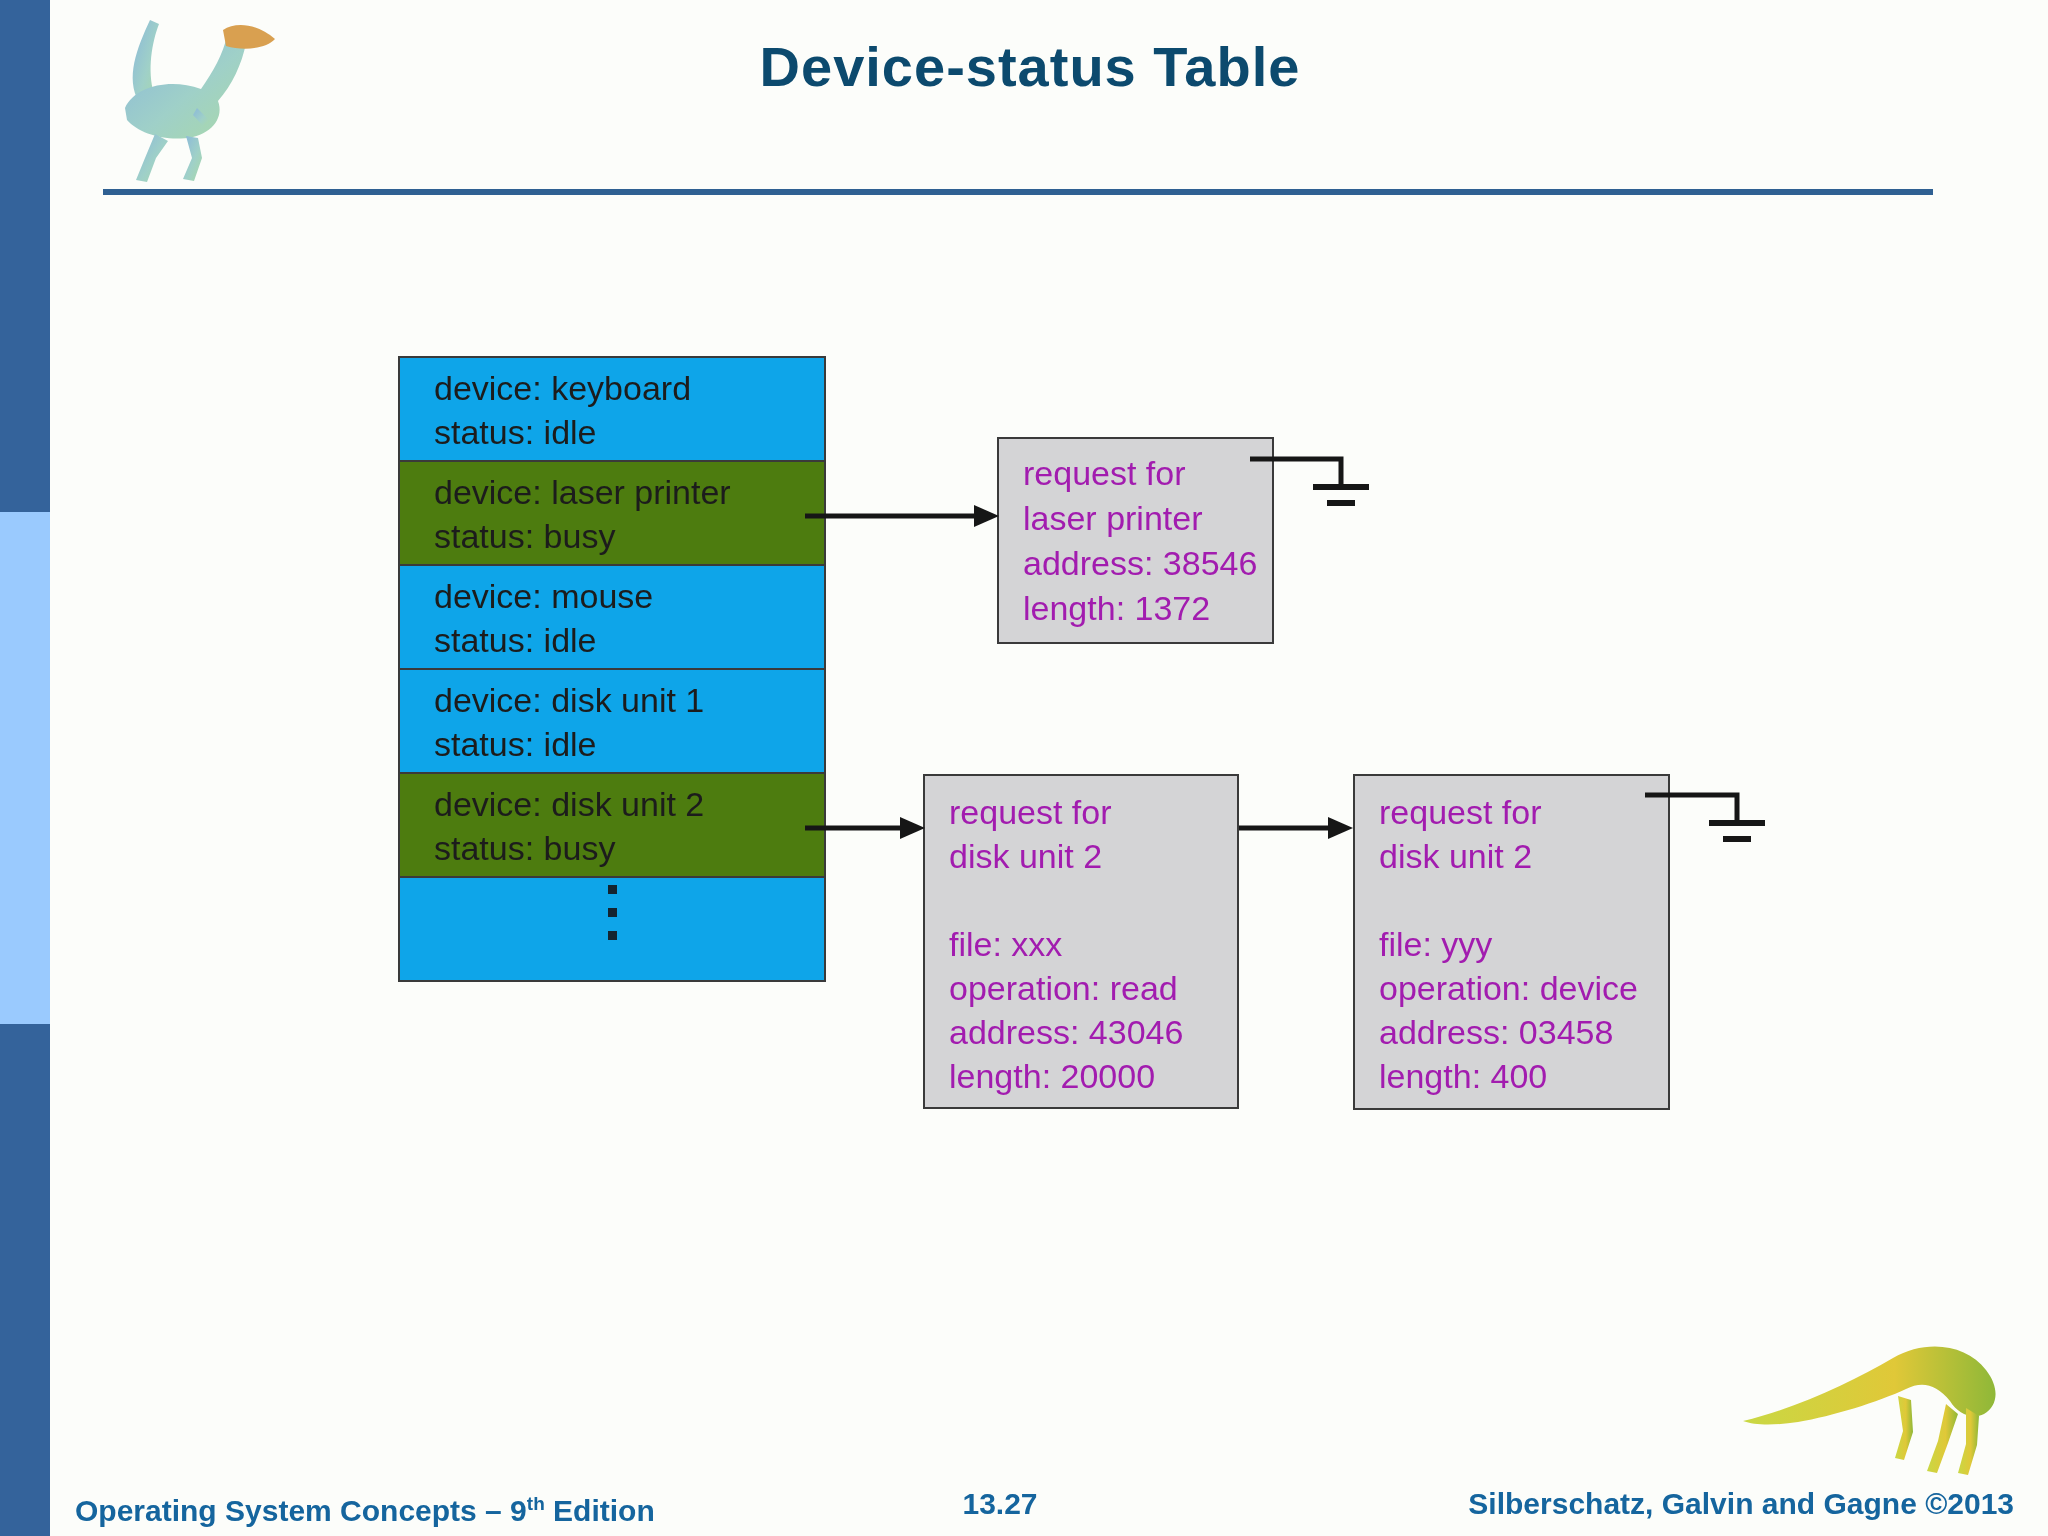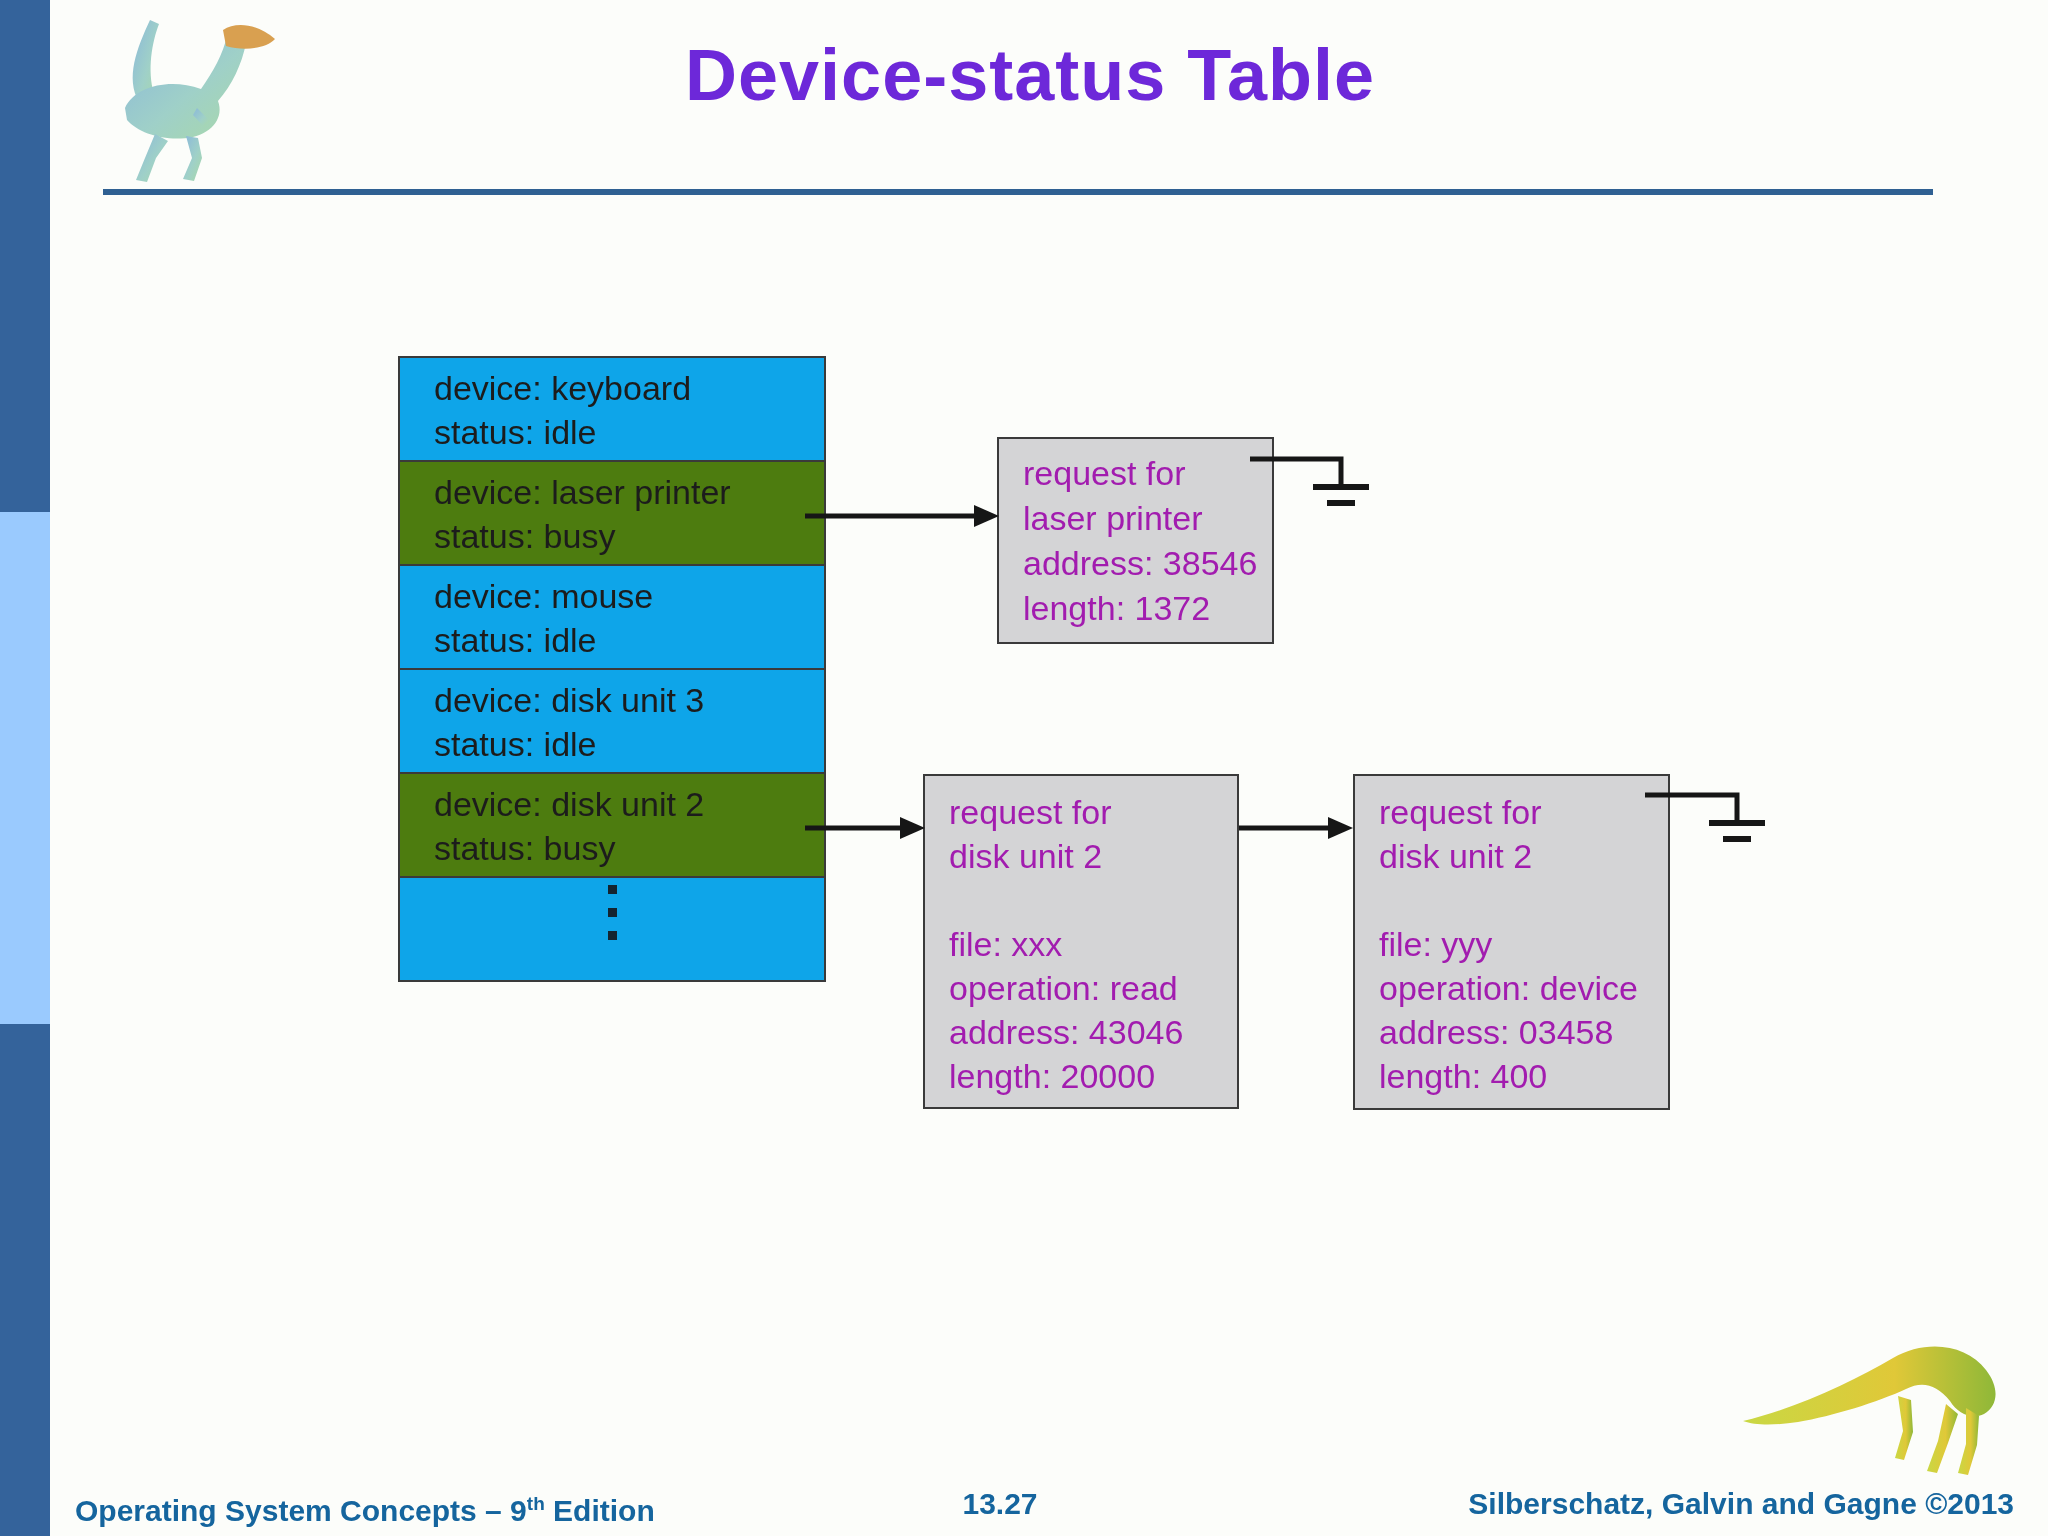--- a/index.html
+++ b/index.html
@@ -8,22 +8,22 @@
     background:#fcfdfa;font-family:"Liberation Sans",sans-serif;
   }
   
   .sidebar-seg{position:absolute;left:0;width:50px;height:512px;}
   .seg-top{top:0;background:#34639b;}
   .seg-mid{top:512px;background:#9acafe;}
   .seg-bot{top:1024px;background:#34639b;}
   
   .page-title{
     position:absolute;left:110px;top:34px;width:1840px;margin:0;
-    text-align:center;font-size:72px;font-weight:bold;letter-spacing:1px;
-    color:#6d28d9;
+    text-align:center;font-size:56px;font-weight:bold;letter-spacing:1px;
+    color:#0c4a6e;
   }
   .title-rule{position:absolute;left:103px;top:189px;width:1830px;height:6px;background:#2f6092;}
   
   .dtable{
     position:absolute;left:398px;top:356px;width:428px;
     border:2px solid #3a3a3a;box-sizing:border-box;
   }
   .drow{
     height:104px;border-bottom:2px solid #3a3a3a;box-sizing:border-box;
     padding:8px 0 0 34px;font-size:34px;line-height:44px;color:#1c1c1c;
@@ -98,21 +98,21 @@
     </div>
     <div class="drow busy">
       <div>device: laser printer</div>
       <div>status: busy</div>
     </div>
     <div class="drow idle">
       <div>device: mouse</div>
       <div>status: idle</div>
     </div>
     <div class="drow idle">
-      <div>device: disk unit 3</div>
+      <div>device: disk unit 1</div>
       <div>status: idle</div>
     </div>
     <div class="drow busy">
       <div>device: disk unit 2</div>
       <div>status: busy</div>
     </div>
     <div class="drow idle last dotcol">
       <div class="dot"></div>
       <div class="dot"></div>
       <div class="dot"></div>

